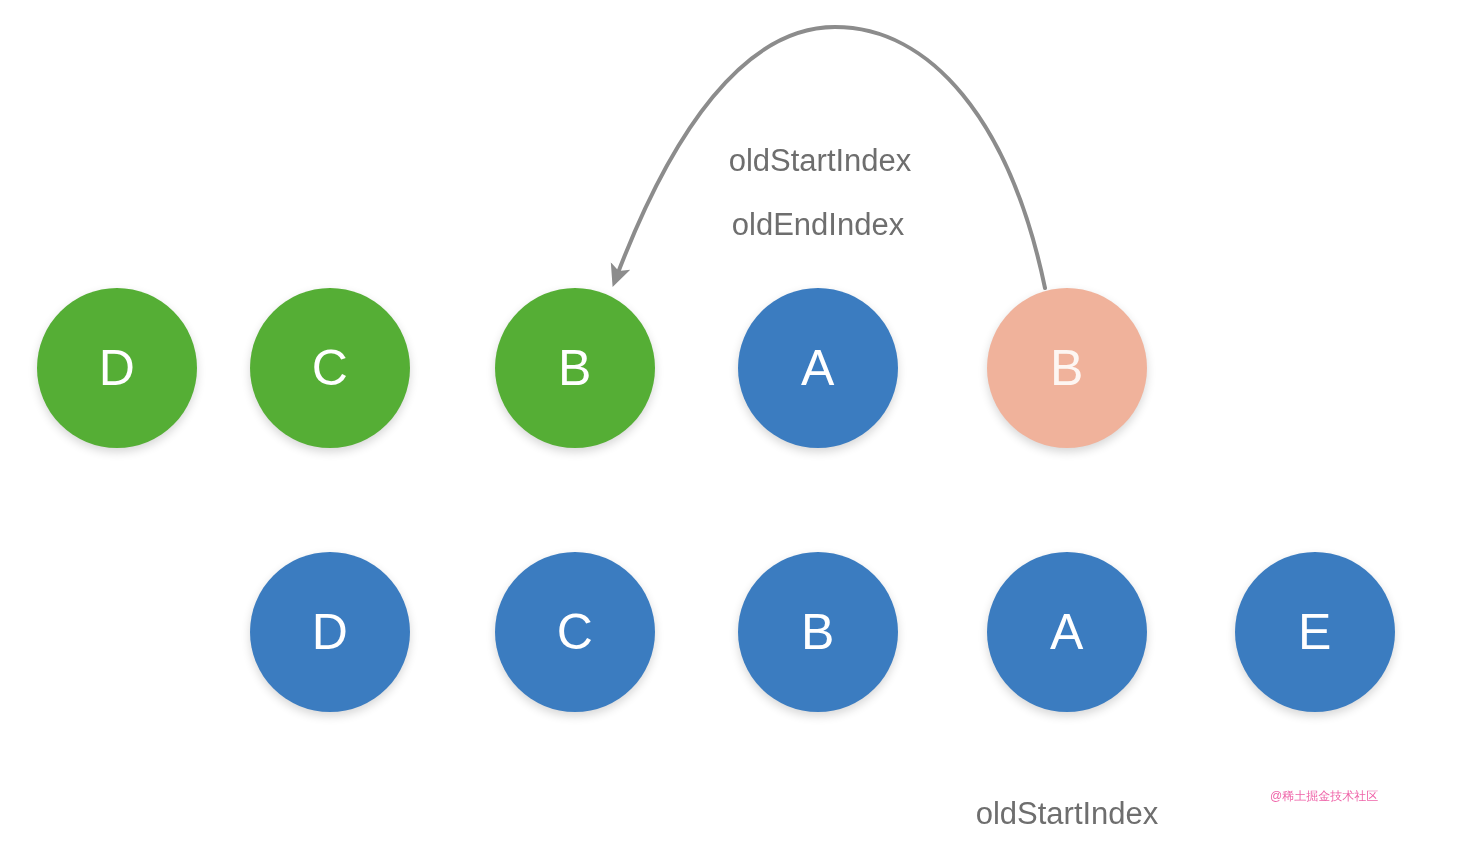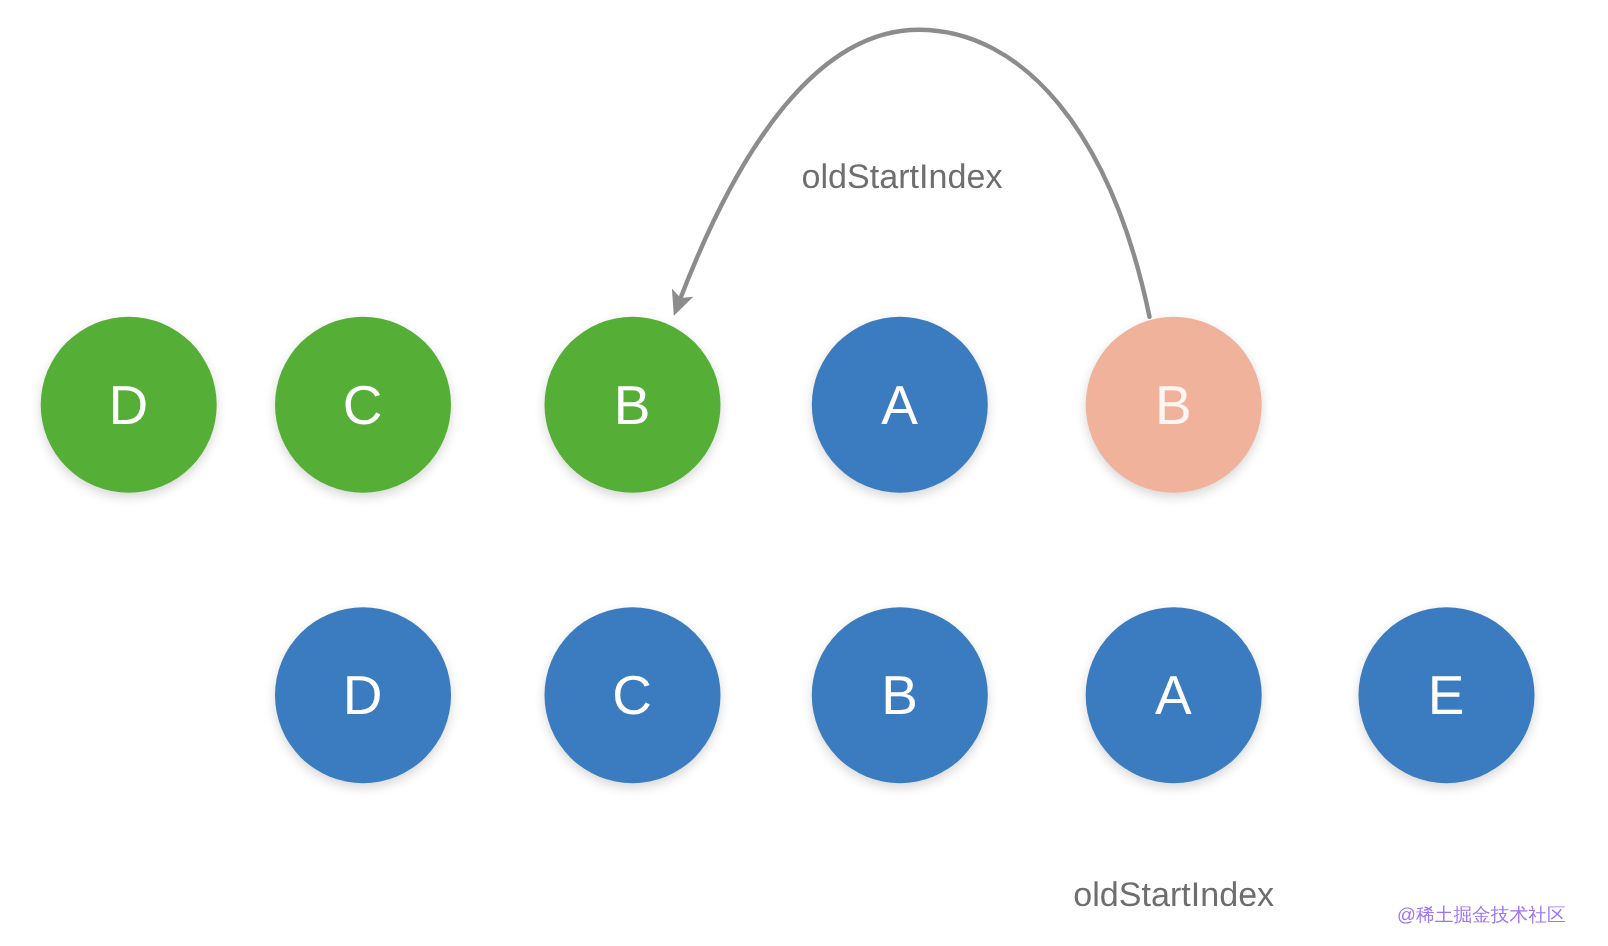--- a/index.html
+++ b/index.html
@@ -54,23 +54,23 @@
     color: #6e6e6e;
     font-size: 31px;
     font-weight: 400;
     white-space: nowrap;
     line-height: 1;
     user-select: none;
   }
   .watermark {
     position: absolute;
     left: 1270px;
-    top: 820px;
-    font-size: 17px;
-    color: #8b5cf6;
+    top: 788px;
+    font-size: 12px;
+    color: #ec4899;
     opacity: 0.85;
     white-space: nowrap;
     user-select: none;
   }
 </style>
 </head>
 <body>
 
 <div id="stage">
 
@@ -109,17 +109,18 @@
     <span class="node-label">B</span>
   </div>
   <div class="node blue" style="left:987px; top:552px;">
     <span class="node-label">A</span>
   </div>
   <div class="node blue" style="left:1235px; top:552px;">
     <span class="node-label">E</span>
   </div>
 
   <div class="index-label" style="left:820px; top:160px; transform:translate(-50%,-50%);">oldStartIndex</div>
+  <div class="index-label" style="left:818px; top:224px; transform:translate(-50%,-50%);">oldEndIndex</div>
   <div class="index-label" style="left:1067px; top:813px; transform:translate(-50%,-50%);">oldStartIndex</div>
 
   <div class="watermark">@稀土掘金技术社区</div>
 
 </div>
 
 </body></html>

